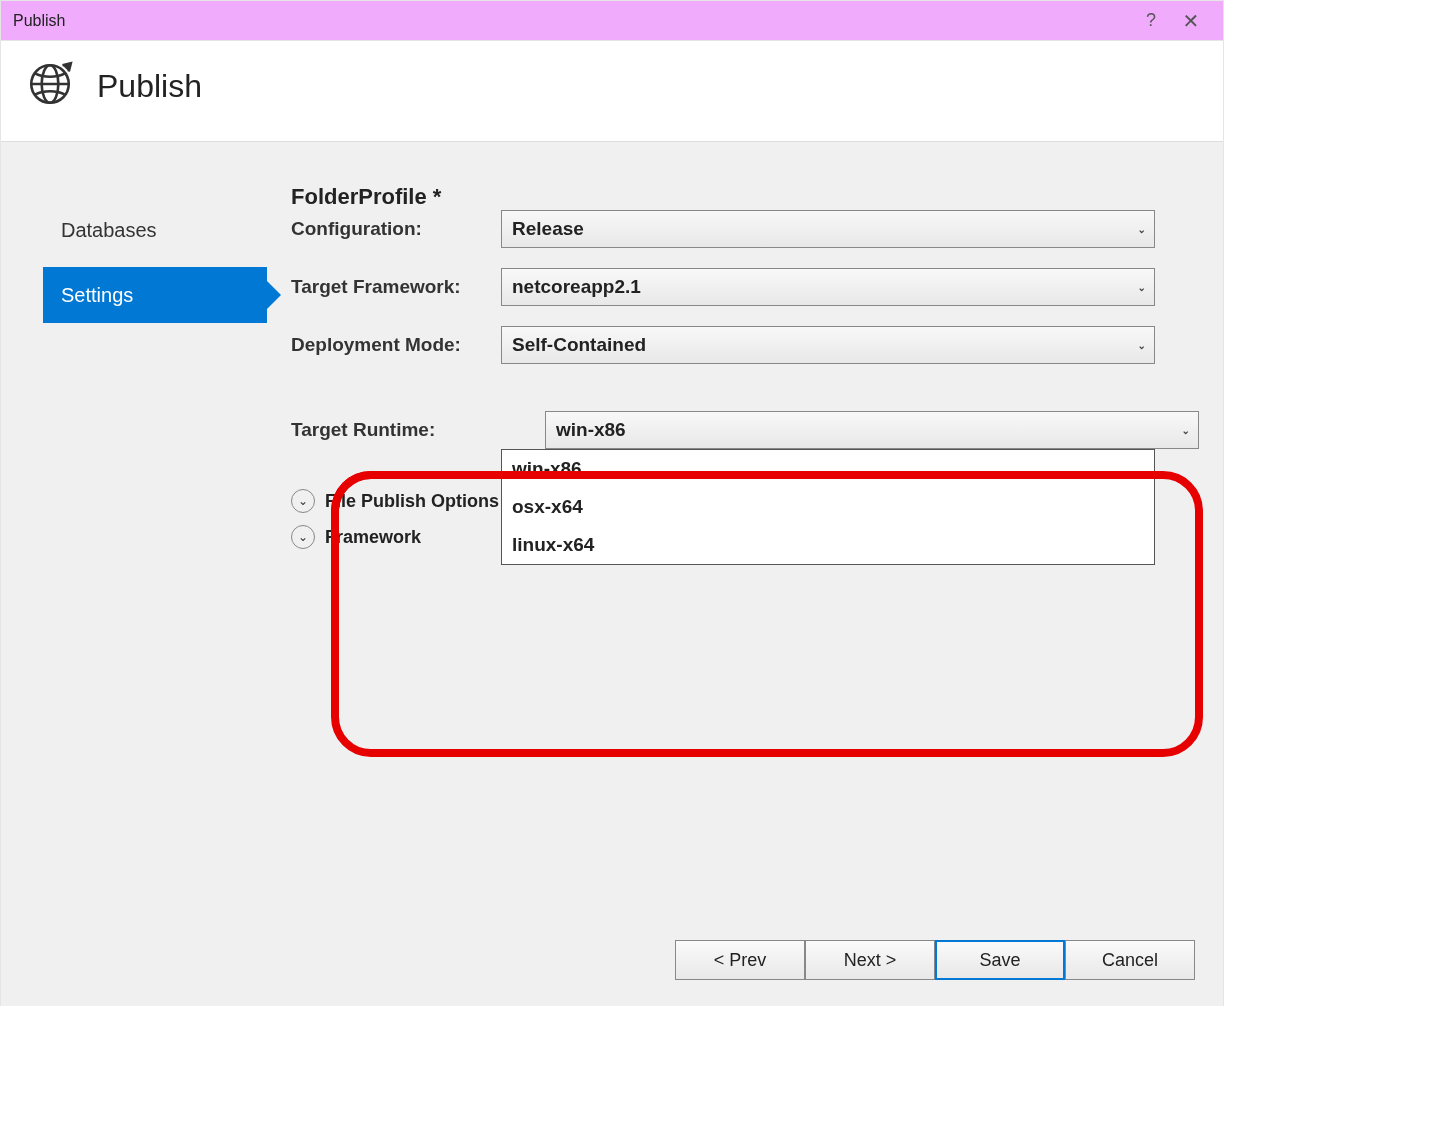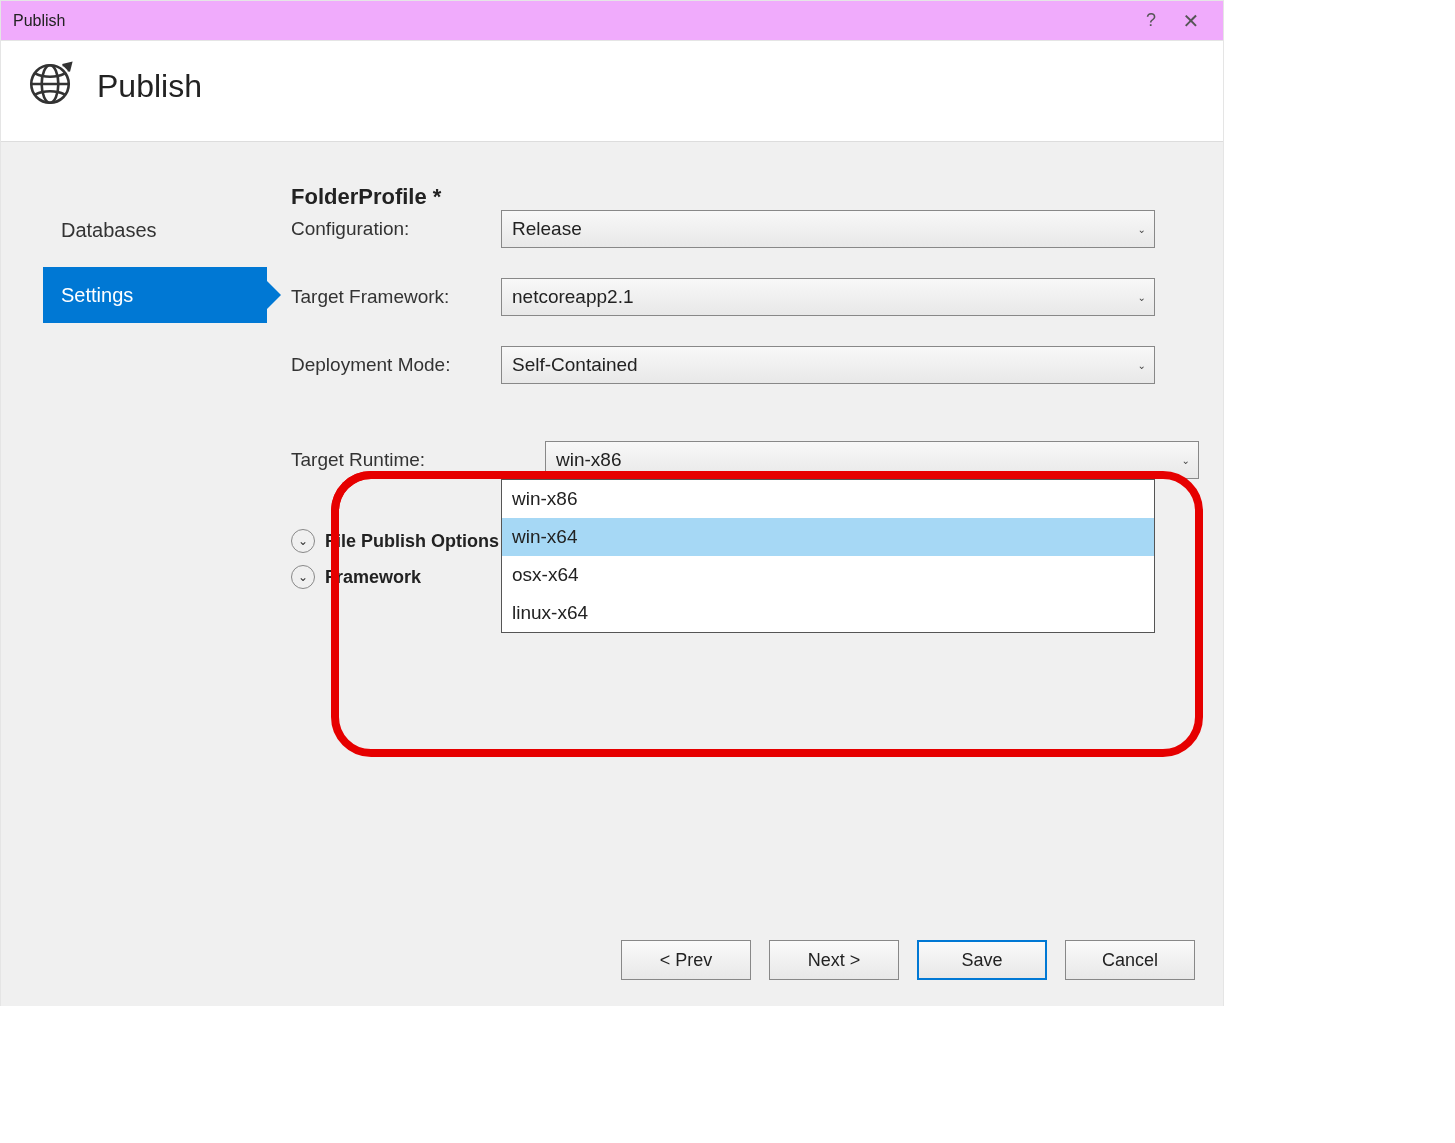--- a/index.html
+++ b/index.html
@@ -110,21 +110,22 @@
     }
     .profile-title {
       font-size: 22px;
       font-weight: 700;
       color: #222;
     }
 
     .form-row {
       display: flex;
       align-items: center;
-      margin-bottom: 30px;
+      margin-bottom: 20px;
+      font-weight: bold;
     }
     .form-label {
       width: 210px;
       font-size: 19px;
       color: #333;
     }
     .form-select {
       width: 654px;
       height: 38px;
       border: 1px solid #888;
@@ -198,21 +199,20 @@
     .footer {
       position: absolute;
       bottom: 0;
       left: 0;
       right: 0;
       height: 90px;
       background: #f0f0f0;
       display: flex;
       align-items: center;
       justify-content: flex-end;
-      gap: 18px;
       padding-right: 28px;
       text-align: center;
     }
     .btn {
       width: 130px;
       height: 40px;
       border: 1px solid #888;
       background: linear-gradient(#fafafa, #e8e8e8);
       font-size: 18px;
       color: #222;
@@ -300,21 +300,20 @@
 
       <div class="form-row" style="position:relative;gap:44px;">
         <div class="form-label">Target Runtime:</div>
         <div class="form-select">
           <span>win-x86</span>
           <span class="chevron">⌄</span>
         </div>
 
         <div class="dropdown-open" style="left:210px; top:38px; width:654px;">
           <div class="dropdown-option">win-x86</div>
-          <div class="dropdown-option highlighted">win-x64</div>
           <div class="dropdown-option">osx-x64</div>
           <div class="dropdown-option">linux-x64</div>
         </div>
       </div>
 
       <div style="height:20px"></div>
 
       <div class="expander" style="margin-left:0;">
         <span class="exp-icon">⌄</span>
         <span class="exp-label">File Publish Options</span>

